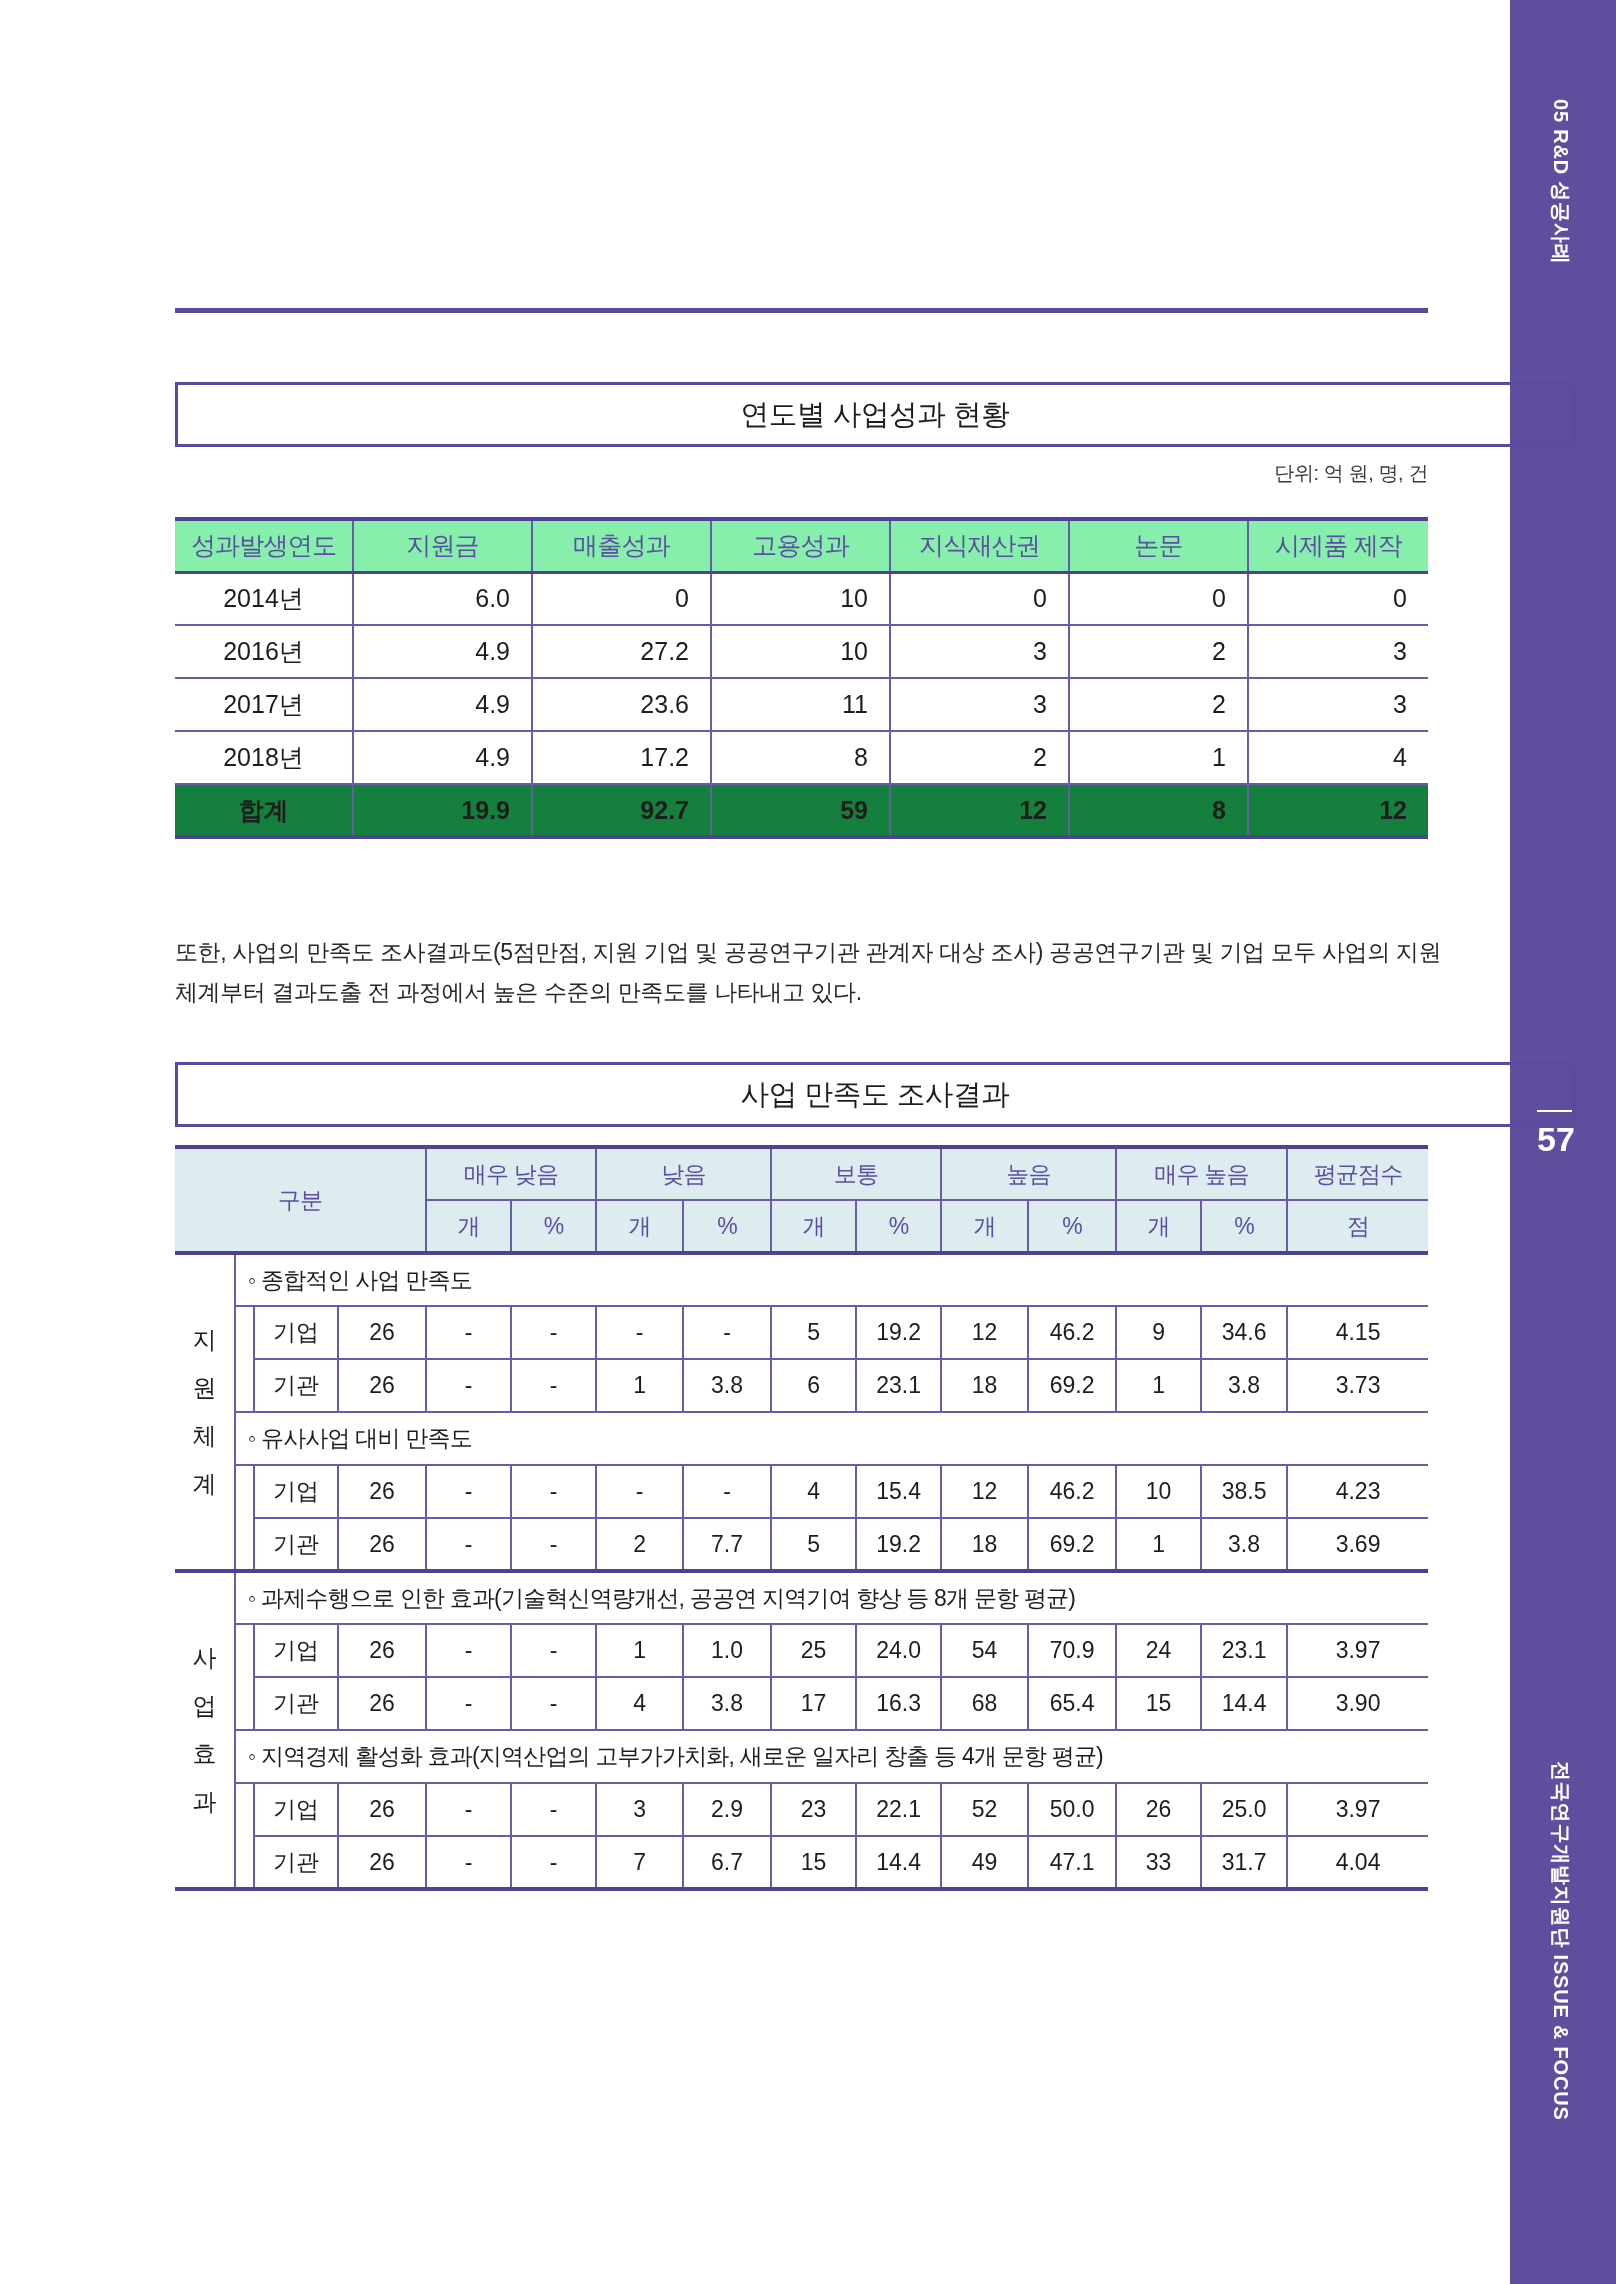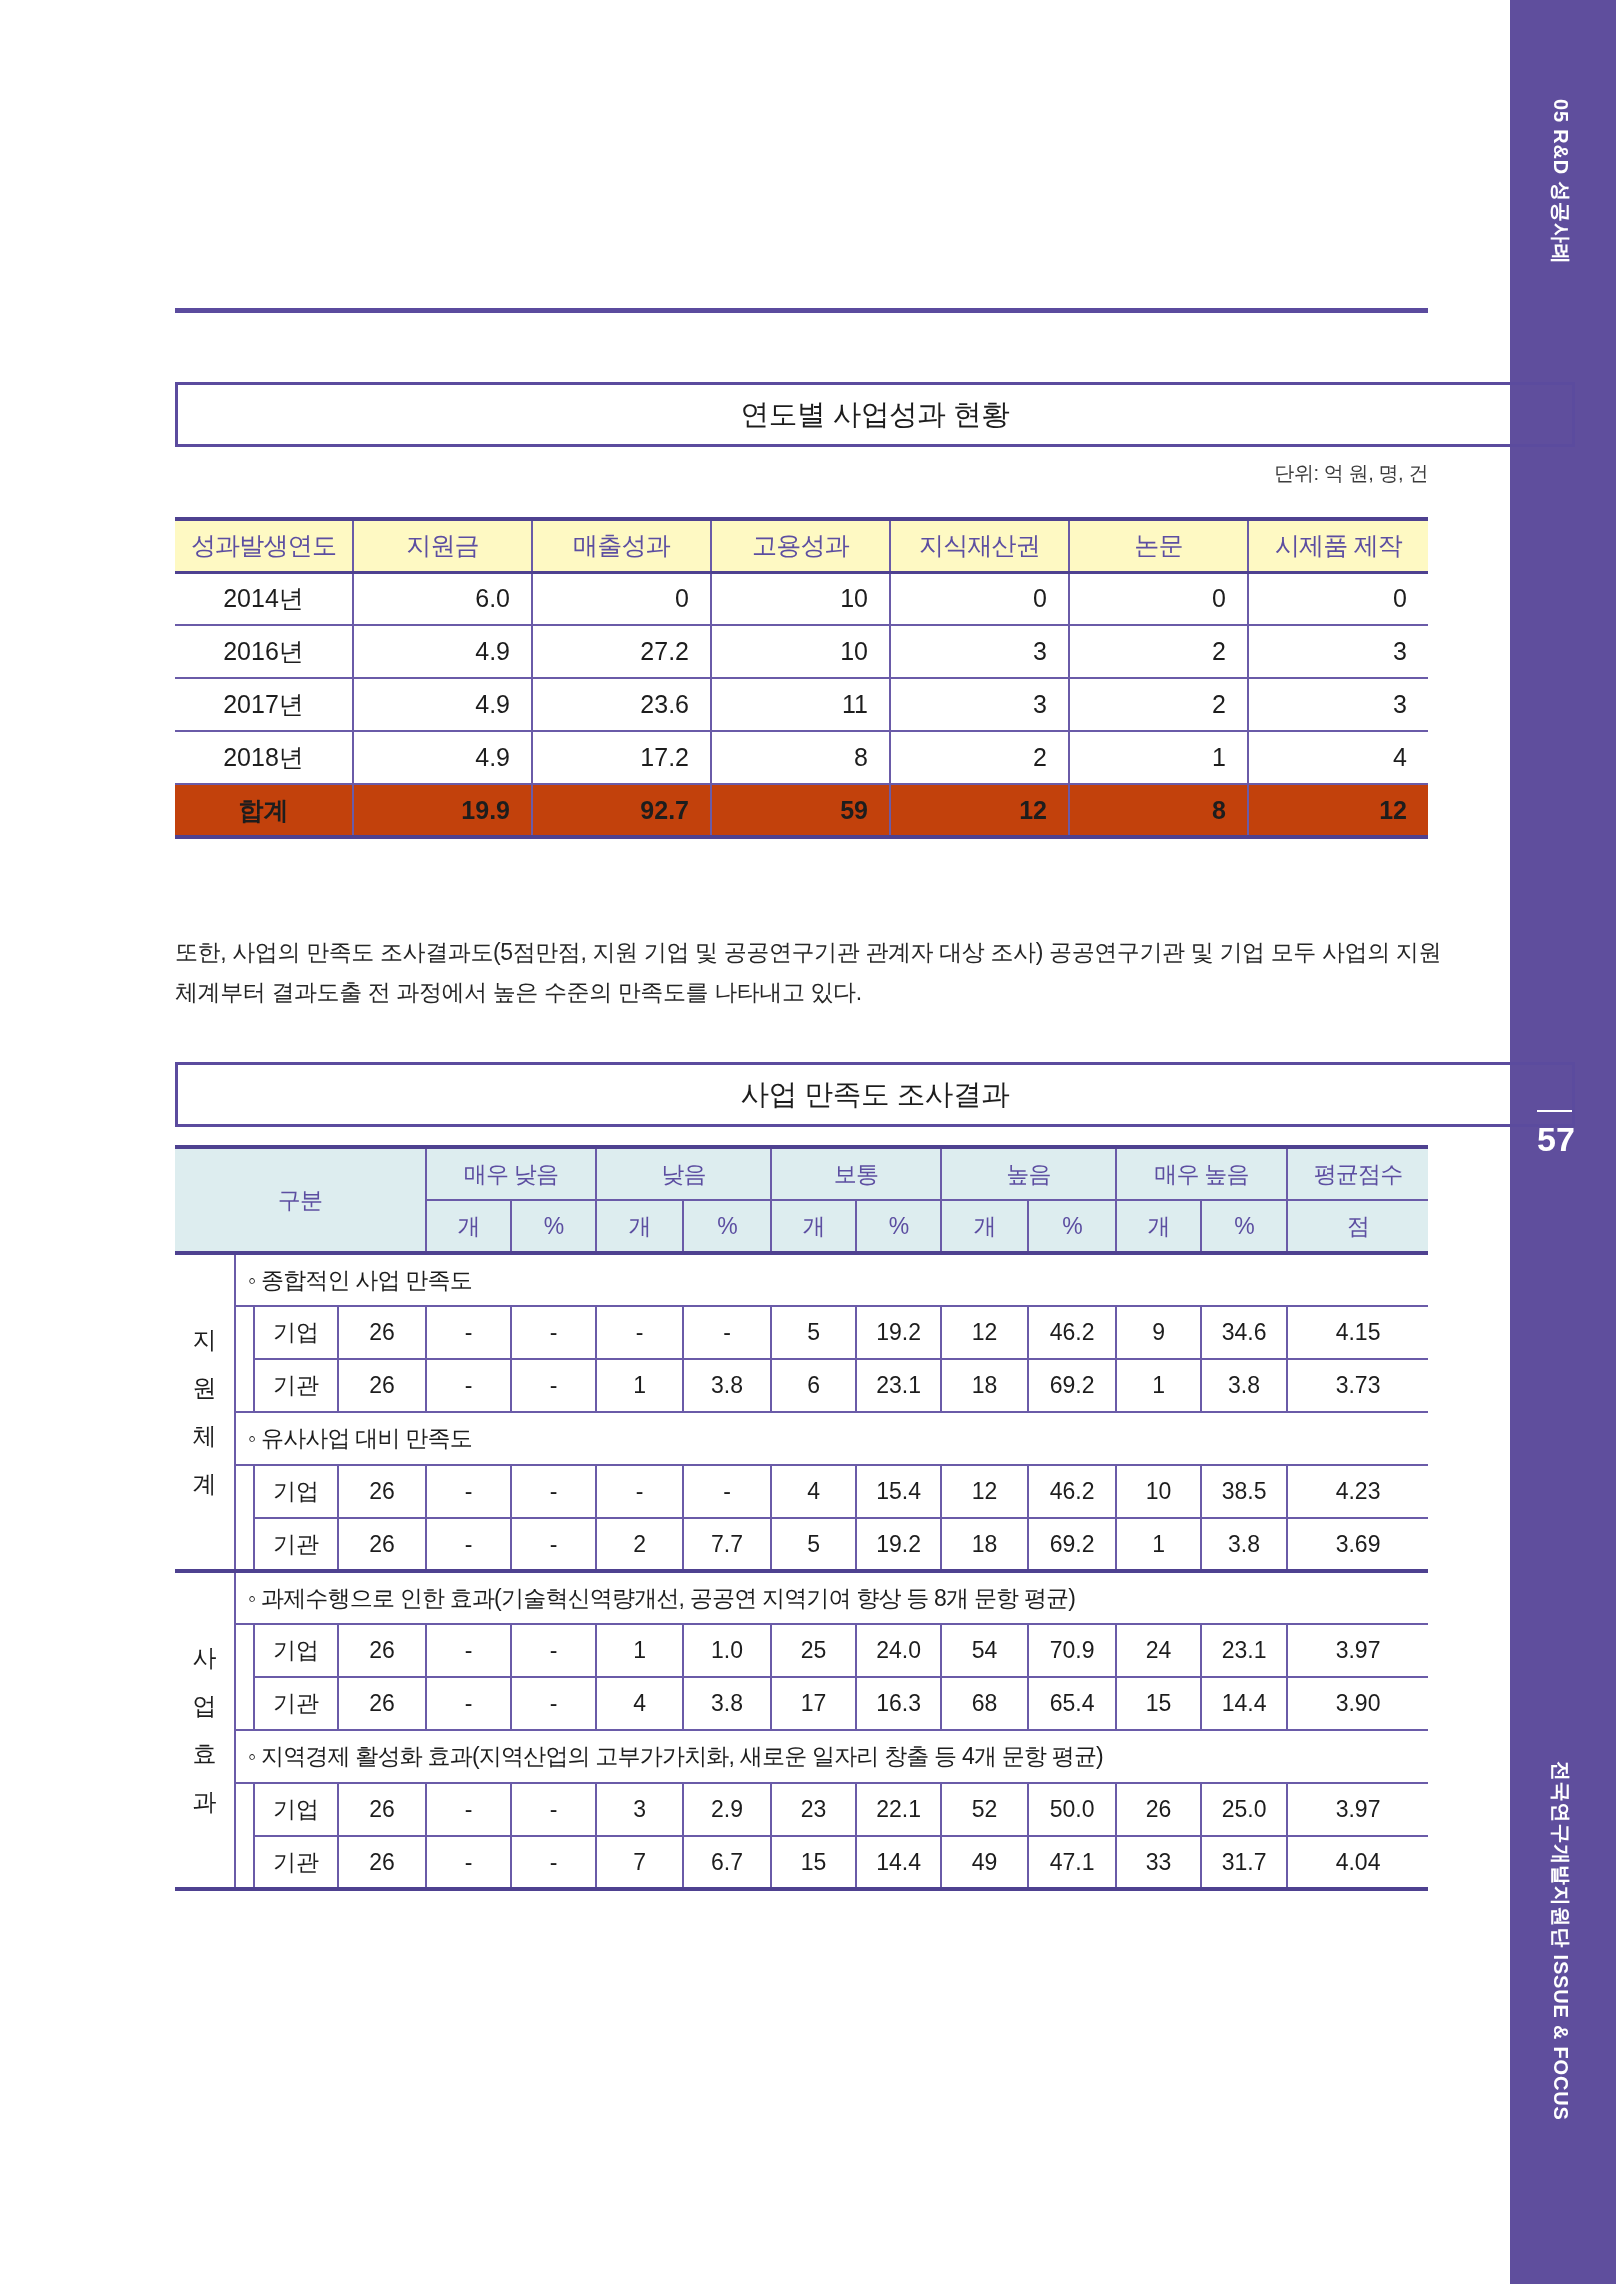--- a/index.html
+++ b/index.html
@@ -51,28 +51,28 @@
   
   table { border-collapse:collapse; table-layout:fixed; }
   th, td { box-sizing:border-box; vertical-align:middle; }
 
   
   #t1 { position:absolute; left:175px; top:517px; width:1253px; font-size:25px; }
   #t1 th, #t1 td { border:2.3px solid #6a5ba8; }
   #t1 thead tr { height:53px; }
   #t1 tbody tr { height:53px; }
   #t1 th {
-    background:#fef9c3; color:#5c4ea1; font-weight:400;
+    background:#86efac; color:#5c4ea1; font-weight:400;
     border-top:4.5px solid #4e4190; border-bottom:3px solid #4e4190;
     text-align:center; letter-spacing:-0.8px;
   }
   #t1 td { color:#1d1d1d; }
   #t1 td.yr  { text-align:center; }
   #t1 td.num { text-align:right; padding-right:21px; }
-  #t1 tr.total td { background:#c2410c; font-weight:700; border-bottom:4.5px solid #4e4190; }
+  #t1 tr.total td { background:#15803d; font-weight:700; border-bottom:4.5px solid #4e4190; }
   #t1 th:first-child, #t1 td:first-child { border-left:none; }
   #t1 th:last-child,  #t1 td:last-child  { border-right:none; }
 
   
   #t2 { position:absolute; left:175px; top:1145px; width:1253px; font-size:23px; }
   #t2 th, #t2 td { border:2.3px solid #6a5ba8; text-align:center; color:#1d1d1d; }
   #t2 thead tr { height:53px; }
   #t2 tbody tr { height:53px; }
   #t2 thead th { background:#ddedef; color:#5c4ea1; font-weight:400; letter-spacing:-0.8px; }
   #t2 thead tr.h1 th { border-top:4.5px solid #4e4190; }

